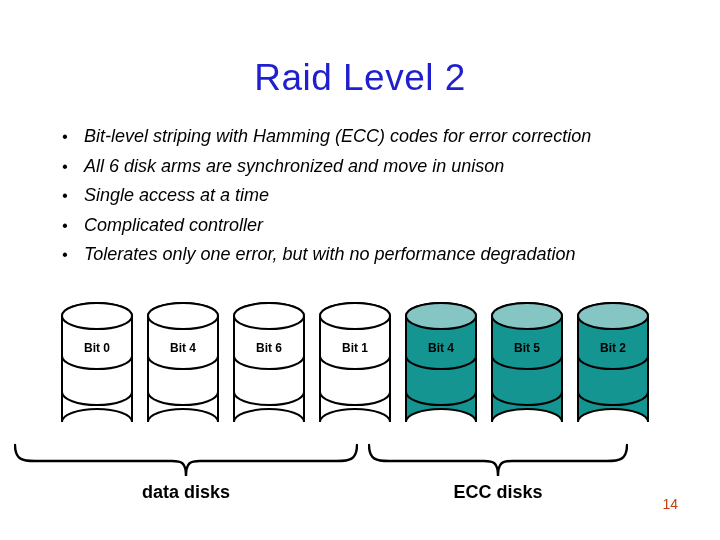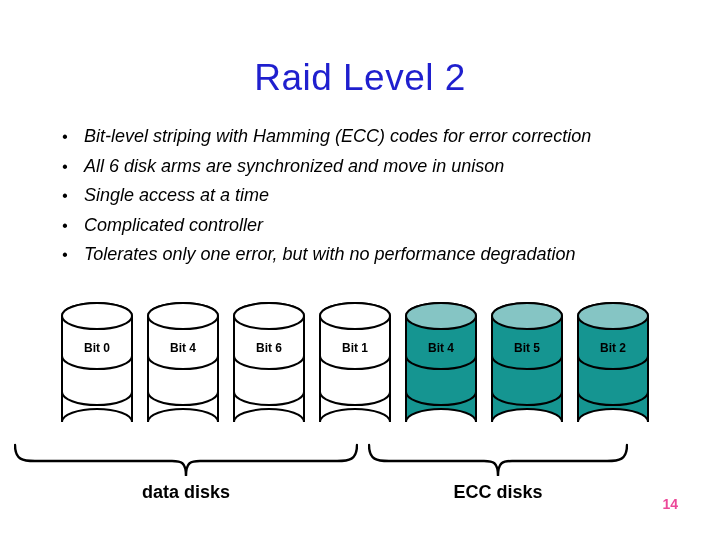--- a/index.html
+++ b/index.html
@@ -214,15 +214,15 @@
     <div class="group-label">data disks</div>
   </div>
 
   <div class="brace-group ecc">
     <svg class="brace" viewBox="0 0 260 36" preserveAspectRatio="none">
       <path d="M1,2 C1,17 9,18 21,18 L116,18 C125,18 130,19 130,33 C130,19 135,18 144,18 L239,18 C251,18 259,17 259,2"></path>
     </svg>
     <div class="group-label">ECC disks</div>
   </div>
 
-  <div class="page-number" style="color: #ec4899; font-weight: bold;">14</div>
+  <div class="page-number" style="color: #c2410c;">14</div>
 
 </div>
 
 </body></html>

